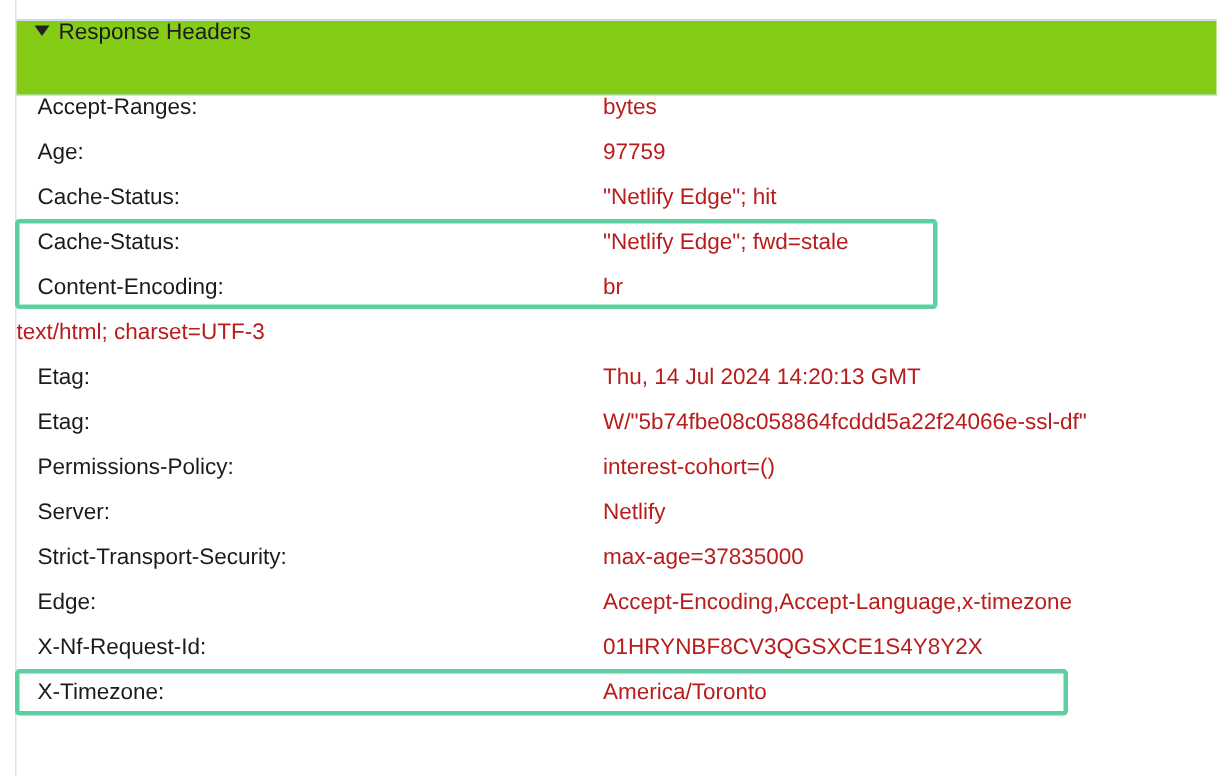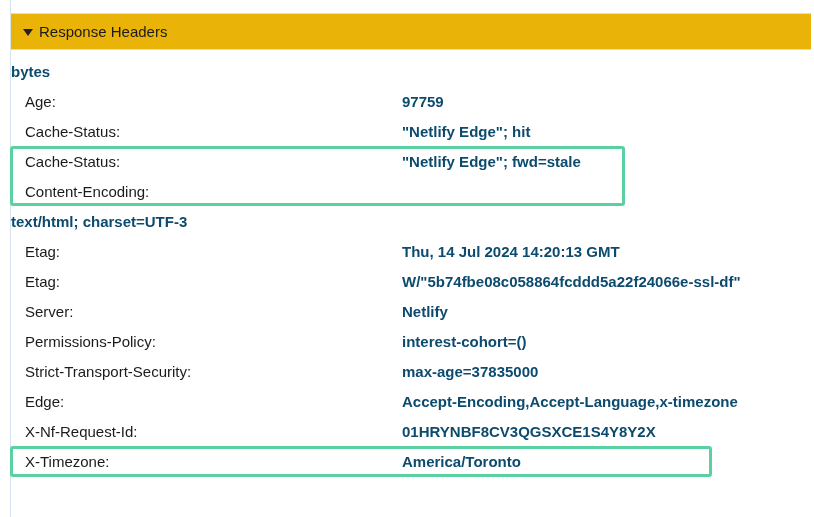--- a/index.html
+++ b/index.html
@@ -31,27 +31,26 @@
     height: 517px;
     background: #d7e3f0;
   }
 
   
   #section-header {
     position: absolute;
     left: 11px;
     top: 13px;
     width: 800px;
-    height: 37px;
-    background: #eab308;
+    height: 51px;
+    background: #84cc16;
     border-top: 1px solid #cfdef1;
     border-bottom: 1px solid #cfdef1;
     box-sizing: border-box;
     display: flex;
-    align-items: center;
     cursor: default;
   }
   #section-header .twisty {
     width: 12px;
     height: 12px;
     margin-left: 12px;
     margin-right: 4px;
     display: inline-block;
     position: relative;
     flex: none;
@@ -94,24 +93,23 @@
     padding-left: 14px;
     box-sizing: border-box;
     font-size: 15px;
     color: #1b1b1b;
     white-space: nowrap;
     overflow: hidden;
   }
   .hvalue {
     flex: 1 1 auto;
     font-size: 15px;
-    color: #0c4a6e;
+    color: #b91c1c;
     white-space: nowrap;
     overflow: hidden;
-    font-weight: bold;
   }
 
   
   .highlight-box {
     position: absolute;
     border: 3px solid #5bd0a0;
     border-radius: 3px;
     box-sizing: border-box;
     pointer-events: none;
     background: transparent;
@@ -136,57 +134,59 @@
 
   <div id="left-rule"></div>
 
   <div id="section-header">
     <span class="twisty"></span>
     <span class="title">Response Headers</span>
   </div>
 
   <div id="rows">
       <div class="hrow">
+        <div class="hname">Accept-Ranges:</div>
         <div class="hvalue">bytes</div>
       </div>
       <div class="hrow">
         <div class="hname">Age:</div>
         <div class="hvalue">97759</div>
       </div>
       <div class="hrow">
         <div class="hname">Cache-Status:</div>
         <div class="hvalue">"Netlify Edge"; hit</div>
       </div>
       <div class="hrow">
         <div class="hname">Cache-Status:</div>
         <div class="hvalue">"Netlify Edge"; fwd=stale</div>
       </div>
       <div class="hrow">
         <div class="hname">Content-Encoding:</div>
+        <div class="hvalue">br</div>
       </div>
       <div class="hrow">
         <div class="hvalue">text/html; charset=UTF-3</div>
       </div>
       <div class="hrow">
         <div class="hname">Etag:</div>
         <div class="hvalue">Thu, 14 Jul 2024 14:20:13 GMT</div>
       </div>
       <div class="hrow">
         <div class="hname">Etag:</div>
         <div class="hvalue">W/"5b74fbe08c058864fcddd5a22f24066e-ssl-df"</div>
       </div>
       <div class="hrow">
+        <div class="hname">Permissions-Policy:</div>
+        <div class="hvalue">interest-cohort=()</div>
+      </div>
+      <div class="hrow">
         <div class="hname">Server:</div>
         <div class="hvalue">Netlify</div>
       </div>
       <div class="hrow">
-        <div class="hname">Permissions-Policy:</div>
-        <div class="hvalue">interest-cohort=()</div>
-      </div>
-      <div class="hrow">
         <div class="hname">Strict-Transport-Security:</div>
         <div class="hvalue">max-age=37835000</div>
       </div>
       <div class="hrow">
         <div class="hname">Edge:</div>
         <div class="hvalue">Accept-Encoding,Accept-Language,x-timezone</div>
       </div>
       <div class="hrow">
         <div class="hname">X-Nf-Request-Id:</div>
         <div class="hvalue">01HRYNBF8CV3QGSXCE1S4Y8Y2X</div>

